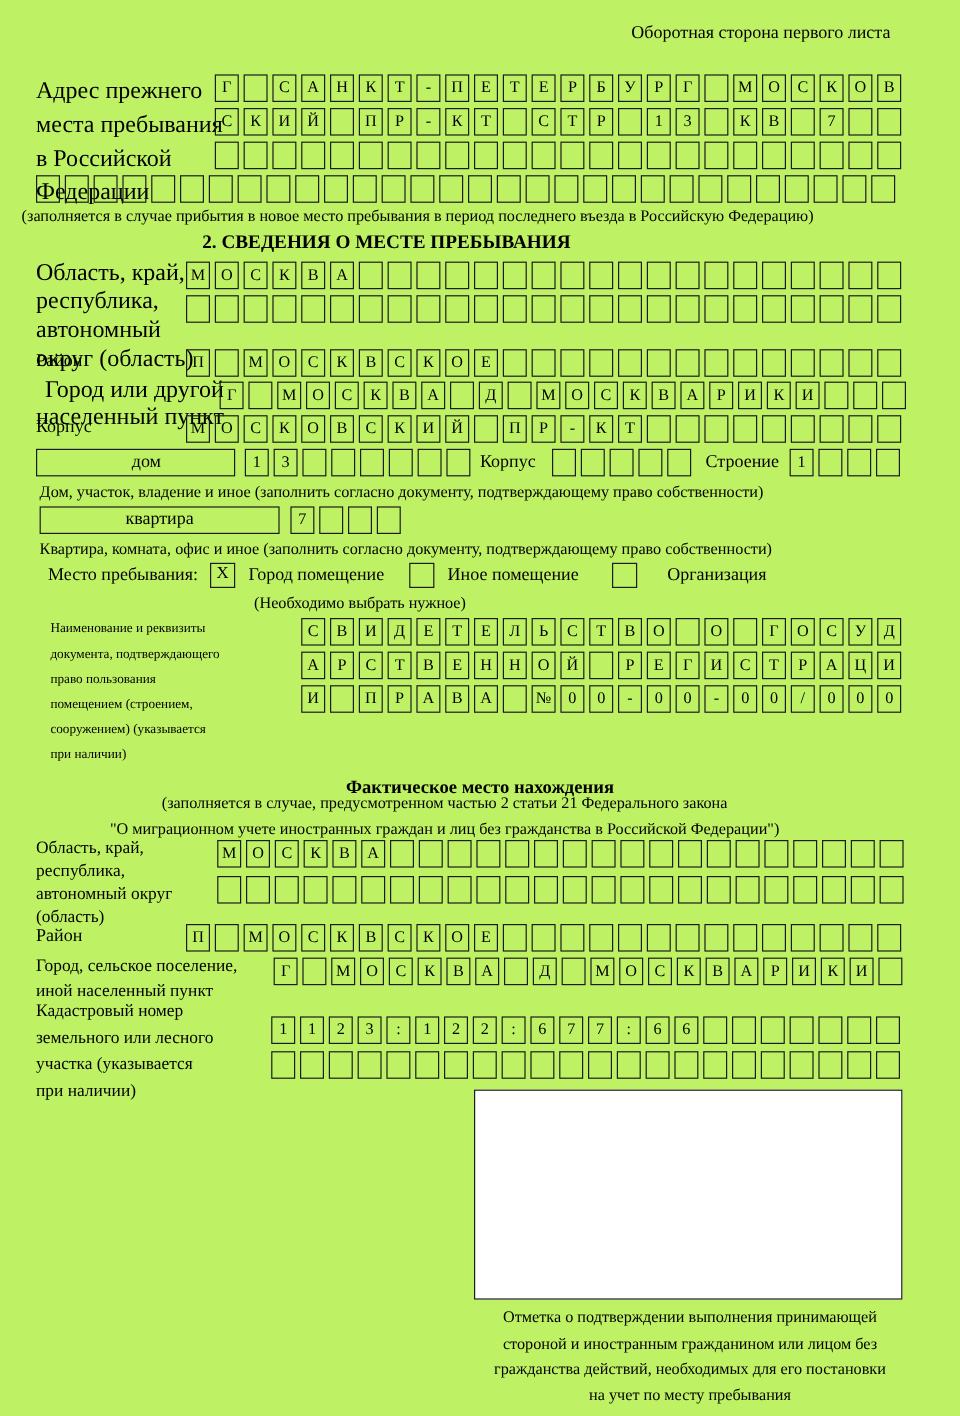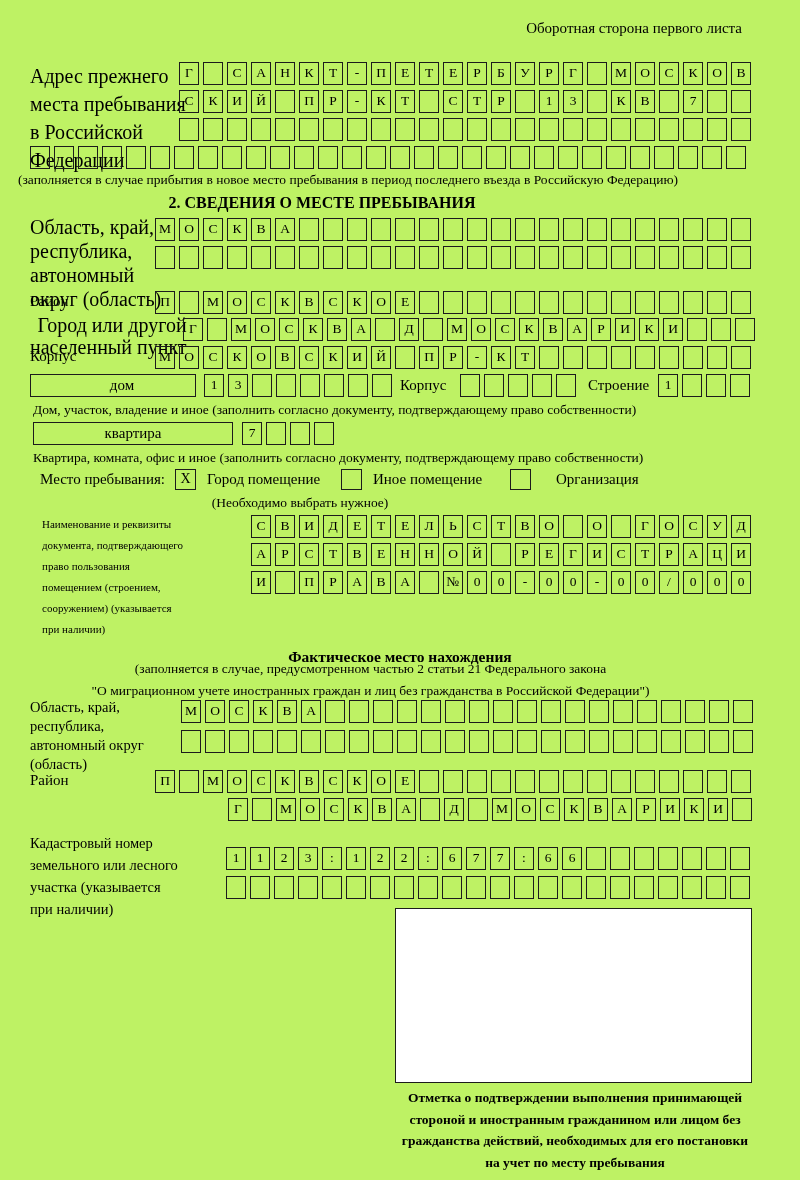--- a/index.html
+++ b/index.html
@@ -497,20 +497,22 @@
       <span class="cell"></span>
       <span class="cell"></span>
       <span class="cell"></span>
       <span class="cell"></span>
       <span class="cell"></span>
       <span class="cell"></span>
       <span class="cell"></span>
       <span class="cell"></span>
     </div>
 
+  <div class="lbl" style="left:30px; top:795px; line-height:21px; font-size:14.5px;">Город, сельское поселение,
+иной населенный пункт</div>
   <div class="cellrow" style="left:228px; top:798px;">
       <span class="cell">Г</span>
       <span class="cell"></span>
       <span class="cell">М</span>
       <span class="cell">О</span>
       <span class="cell">С</span>
       <span class="cell">К</span>
       <span class="cell">В</span>
       <span class="cell">А</span>
       <span class="cell"></span>
@@ -576,18 +578,18 @@
       <span class="cell"></span>
       <span class="cell"></span>
       <span class="cell"></span>
       <span class="cell"></span>
       <span class="cell"></span>
       <span class="cell"></span>
       <span class="cell"></span>
     </div>
 
   <div class="stamp-box" style="left:395px; top:908px; width:357px; height:175px;"></div>
-  <div class="note center" style="left:380px; top:1087px; width:390px; line-height:21.5px;font-weight:bold;">Отметка о подтверждении выполнения принимающей
+  <div class="note center" style="left:380px; top:1087px; width:390px; line-height:21.5px;">Отметка о подтверждении выполнения принимающей
 стороной и иностранным гражданином или лицом без
 гражданства действий, необходимых для его постановки
 на учет по месту пребывания</div>
 
 </div>
 
 </body></html>

